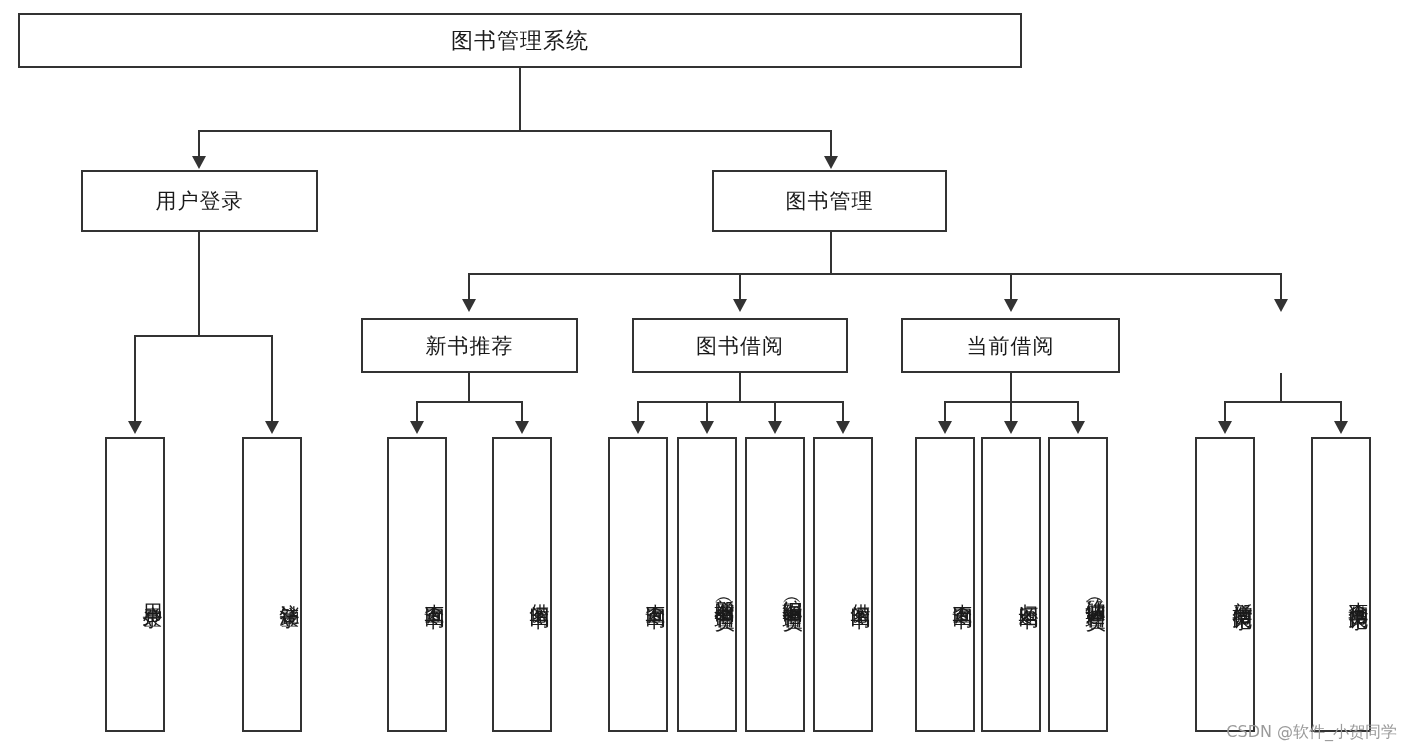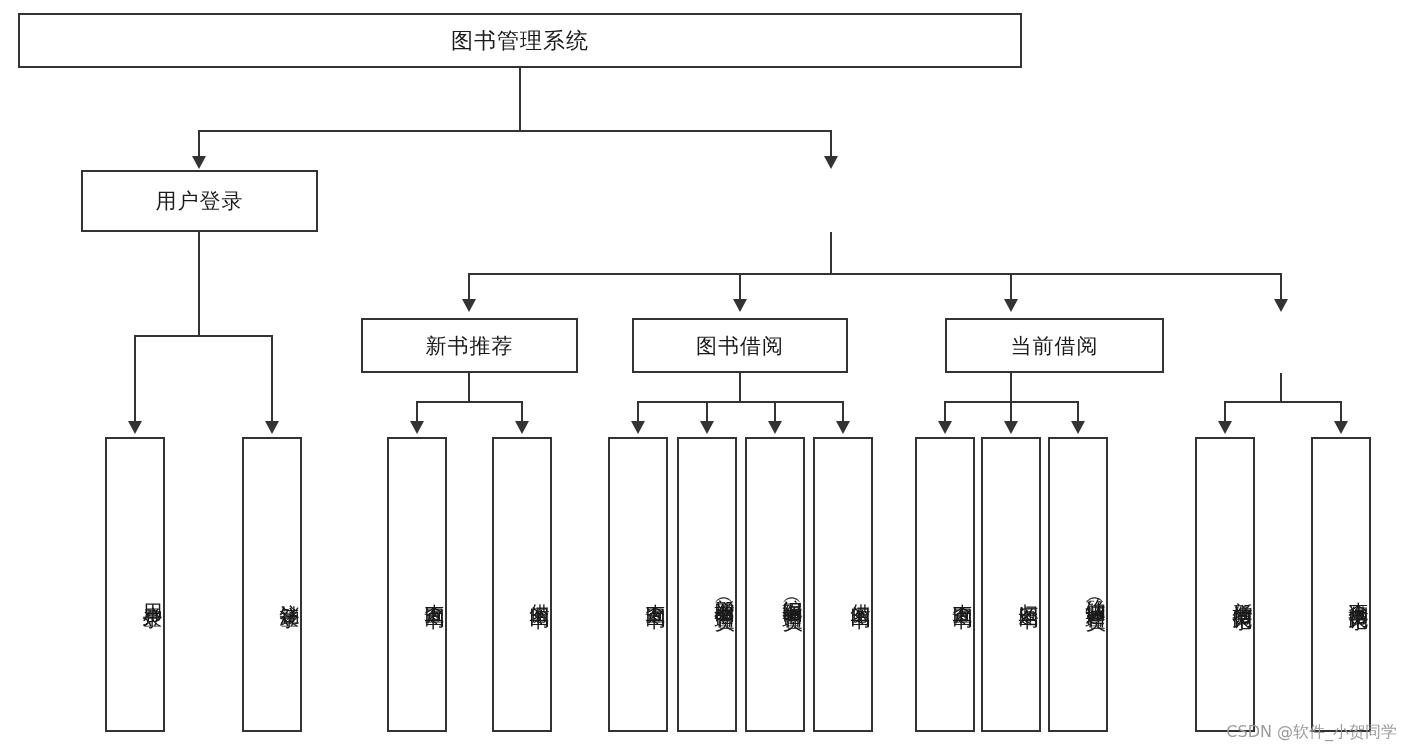--- a/index.html
+++ b/index.html
@@ -79,20 +79,21 @@
   <div class="edge h" style="left:198px; top:130px; width:634px; height:2px;"></div>
 
   <div class="edge v" style="left:198px; top:130px; width:2px; height:28px;"></div>
   <div class="arrowhead" style="left:192px; top:156px;"></div>
 
   <div class="edge v" style="left:830px; top:130px; width:2px; height:28px;"></div>
   <div class="arrowhead" style="left:824px; top:156px;"></div>
 
   <div class="node horiz" style="left:81px; top:170px; width:237px; height:62px;">用户登录</div>
 
+  <div class="node horiz" style="left:712px; top:170px; width:235px; height:62px;">图书管理</div>
 
   <div class="edge v" style="left:198px; top:232px; width:2px; height:103px;"></div>
   <div class="edge h" style="left:134px; top:335px; width:138px; height:2px;"></div>
   <div class="edge v" style="left:134px; top:335px; width:2px; height:88px;"></div>
   <div class="arrowhead" style="left:128px; top:421px;"></div>
   <div class="edge v" style="left:271px; top:335px; width:2px; height:88px;"></div>
   <div class="arrowhead" style="left:265px; top:421px;"></div>
 
   <div class="node vert" style="left:105px; top:437px; width:60px; height:295px;">用户登录</div>
   <div class="node vert" style="left:242px; top:437px; width:60px; height:295px;">注销登录</div>
@@ -107,21 +108,21 @@
   <div class="arrowhead" style="left:733px; top:299px;"></div>
 
   <div class="edge v" style="left:1010px; top:273px; width:2px; height:28px;"></div>
   <div class="arrowhead" style="left:1004px; top:299px;"></div>
 
   <div class="edge v" style="left:1280px; top:273px; width:2px; height:28px;"></div>
   <div class="arrowhead" style="left:1274px; top:299px;"></div>
 
   <div class="node horiz" style="left:632px; top:318px; width:216px; height:55px;">图书借阅</div>
   <div class="node horiz" style="left:361px; top:318px; width:217px; height:55px;">新书推荐</div>
-  <div class="node horiz" style="left:901px; top:318px; width:219px; height:55px;margin-left:44px;">当前借阅</div>
+  <div class="node horiz" style="left:901px; top:318px; width:219px; height:55px;">当前借阅</div>
 
   <div class="edge v" style="left:468px; top:373px; width:2px; height:28px;"></div>
   <div class="edge h" style="left:416px; top:401px; width:106px; height:2px;"></div>
   <div class="edge v" style="left:416px; top:401px; width:2px; height:22px;"></div>
   <div class="arrowhead" style="left:410px; top:421px;"></div>
   <div class="edge v" style="left:521px; top:401px; width:2px; height:22px;"></div>
   <div class="arrowhead" style="left:515px; top:421px;"></div>
 
   <div class="node vert" style="left:387px; top:437px; width:60px; height:295px;">查询图书</div>
   <div class="node vert" style="left:492px; top:437px; width:60px; height:295px;">借阅图书</div>

